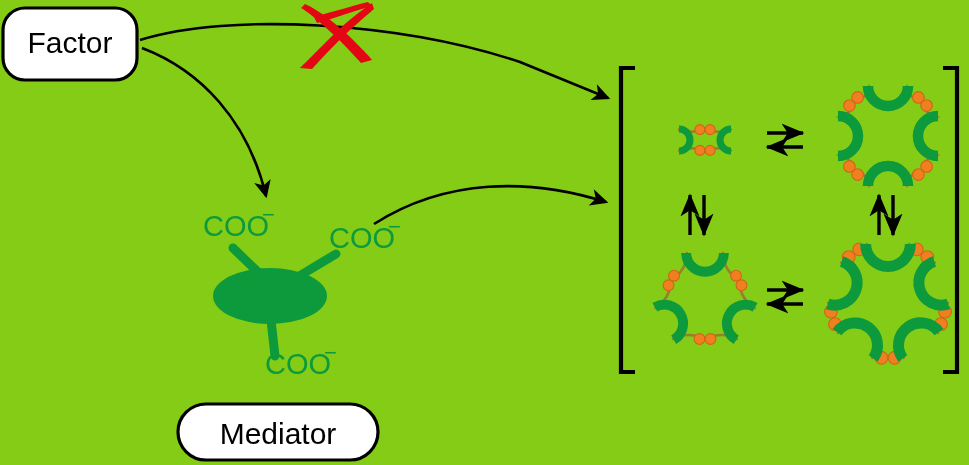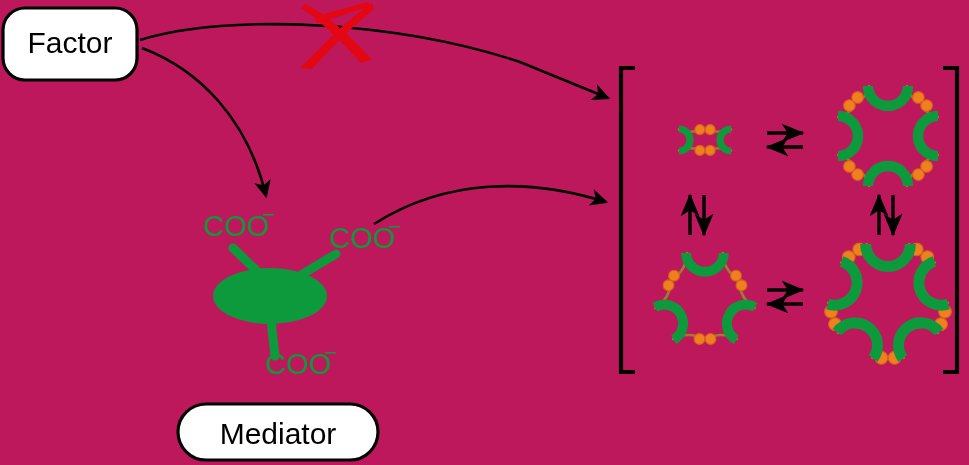--- a/index.html
+++ b/index.html
@@ -7,21 +7,21 @@
     padding: 0;
     background: #ffffff;
   }
   body {
     font-family: "Liberation Sans", sans-serif;
   }
   #canvas {
     position: relative;
     width: 969px;
     height: 465px;
-    background: #be185d;
+    background: #84cc16;
     overflow: hidden;
   }
   #scene {
     position: absolute;
     left: 0;
     top: 0;
     width: 969px;
     height: 465px;
   }
   .lbl {

